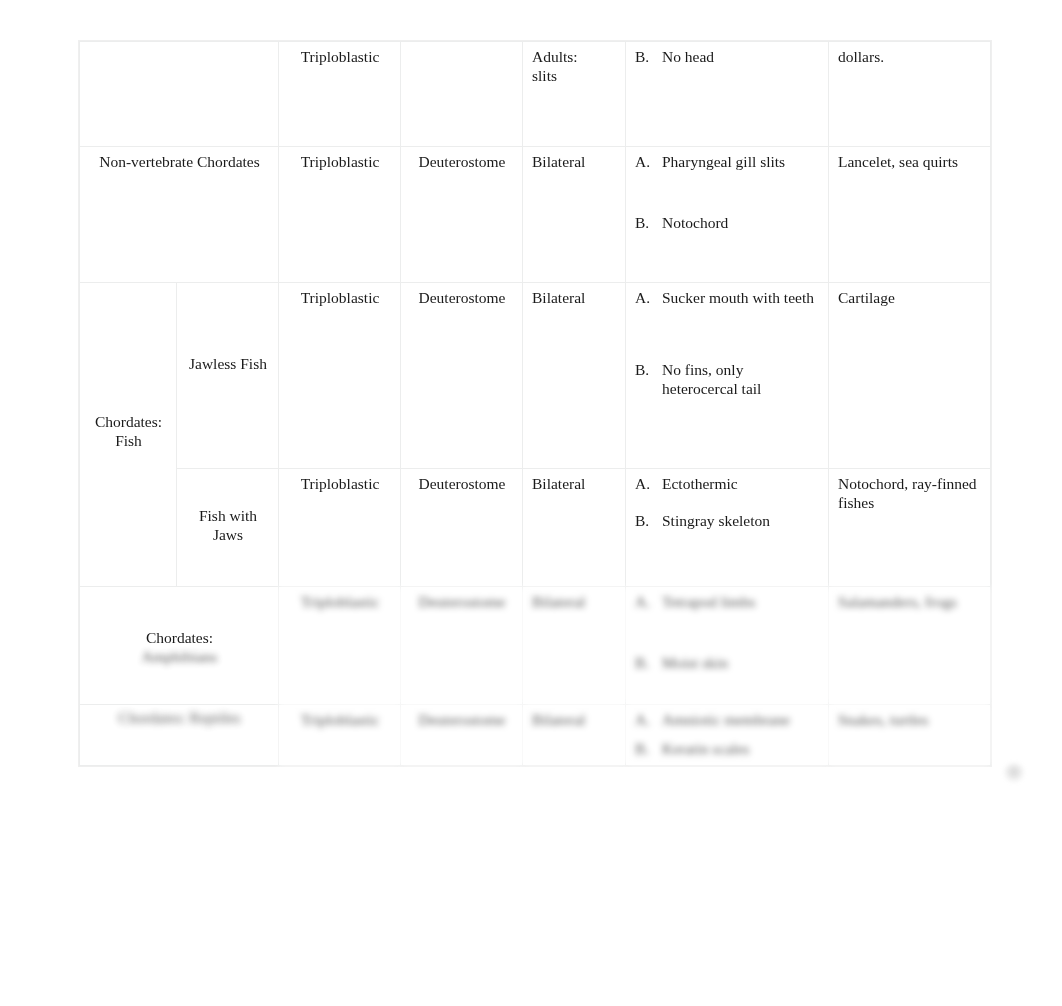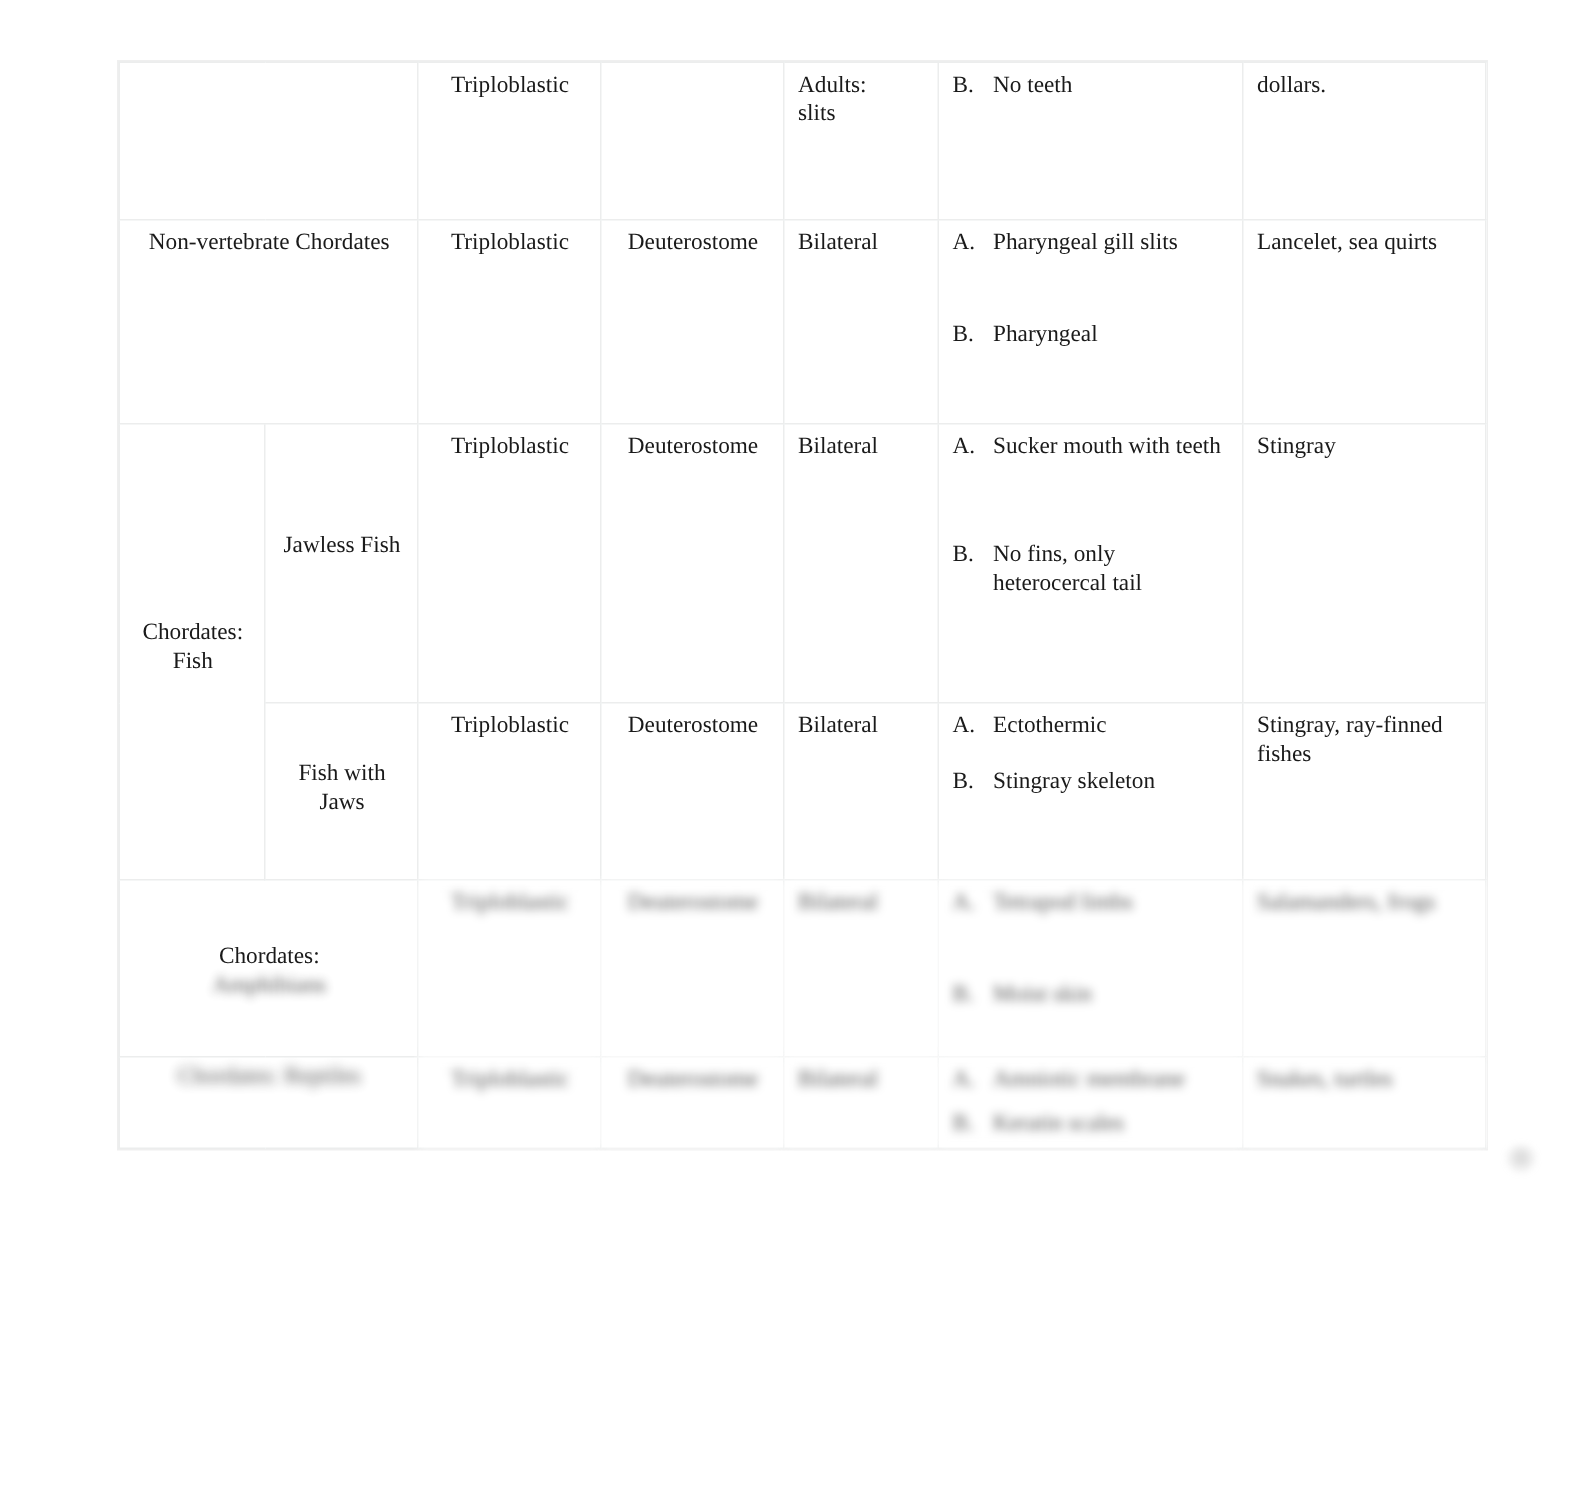--- a/index.html
+++ b/index.html
@@ -142,21 +142,21 @@
         </td>
         <td></td>
         <td class="pad-top-sm">
           <div>Adults:</div>
           <div>slits</div>
         </td>
         <td class="pad-top-sm">
           <ul class="char-list">
             <li>
               <span class="char-marker">B.</span>
-              <span class="char-text">No teeth</span>
+              <span class="char-text">No head</span>
             </li>
           </ul>
         </td>
         <td class="pad-top-sm">
           <span>dollars.</span>
         </td>
       </tr>
 
       <tr style="height:136px;">
         <td colspan="2" class="cell-center pad-top-lg">
@@ -172,21 +172,21 @@
           <span>Bilateral</span>
         </td>
         <td class="pad-top-sm">
           <ul class="char-list gap-lg">
             <li>
               <span class="char-marker">A.</span>
               <span class="char-text">Pharyngeal gill slits</span>
             </li>
             <li>
               <span class="char-marker">B.</span>
-              <span class="char-text">Pharyngeal</span>
+              <span class="char-text">Notochord</span>
             </li>
           </ul>
         </td>
         <td class="pad-top-sm">
           <span>Lancelet, sea quirts</span>
         </td>
       </tr>
 
       <tr style="height:186px;">
         <td rowspan="2" class="cell-center" style="padding-top:130px;">
@@ -211,21 +211,21 @@
               <span class="char-marker">A.</span>
               <span class="char-text">Sucker mouth with teeth</span>
             </li>
             <li>
               <span class="char-marker">B.</span>
               <span class="char-text">No fins, only heterocercal tail</span>
             </li>
           </ul>
         </td>
         <td class="pad-top-sm">
-          <span>Stingray</span>
+          <span>Cartilage</span>
         </td>
       </tr>
 
       <tr style="height:118px;">
         <td class="cell-center" style="padding-top:38px;">
           <div>Fish with</div>
           <div>Jaws</div>
         </td>
         <td class="cell-center pad-top-sm">
           <span>Triploblastic</span>
@@ -242,21 +242,21 @@
               <span class="char-marker">A.</span>
               <span class="char-text">Ectothermic</span>
             </li>
             <li>
               <span class="char-marker">B.</span>
               <span class="char-text">Stingray skeleton</span>
             </li>
           </ul>
         </td>
         <td class="pad-top-sm">
-          <span>Stingray, ray-finned fishes</span>
+          <span>Notochord, ray-finned fishes</span>
         </td>
       </tr>
 
       <tr style="height:118px;">
         <td colspan="2" class="cell-center" style="padding-top:42px;">
           <div>Chordates:</div>
           <div class="blurred">Amphibians</div>
         </td>
         <td class="cell-center pad-top-sm blurred">
           <span>Triploblastic</span>

